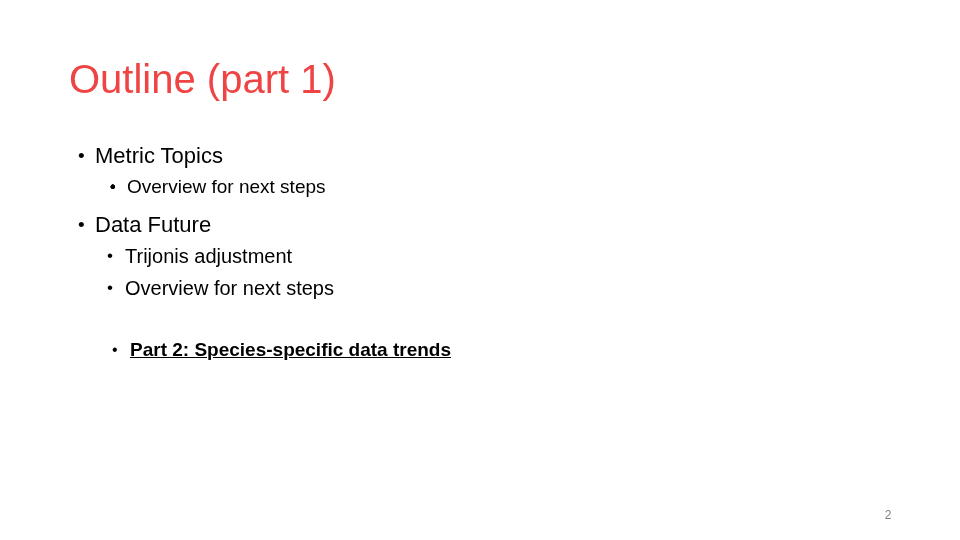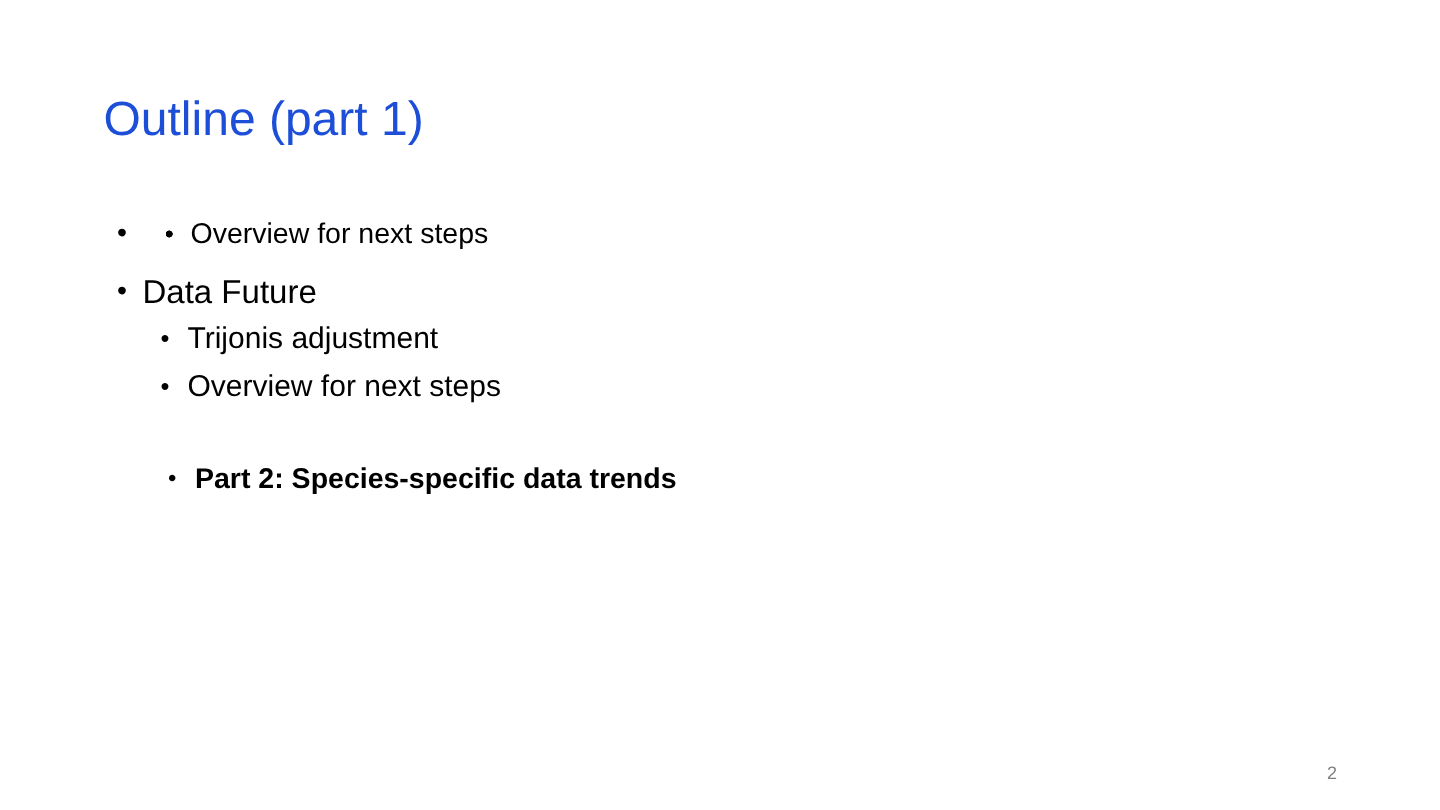--- a/index.html
+++ b/index.html
@@ -20,25 +20,25 @@
     position: absolute;
     inset: 0;
     background: #ffffff;
   }
 
   
   .slide-title {
     position: absolute;
     left: 69px;
     top: 55px;
-    font-size: 32px;
+    font-size: 40px;
     font-weight: 400;
     line-height: 48px;
     letter-spacing: 0px;
-    color: #1d4ed8;
+    color: #ef4444;
     white-space: nowrap;
     text-align: right;
   }
 
   
   .body {
     position: absolute;
     left: 0;
     top: 141px;
     width: 960px;
@@ -98,21 +98,21 @@
 
   
   .l2c {
     margin-left: 112px;
     font-size: 19px;
     line-height: 30px;
     padding-left: 18px;
     font-weight: bold;
   }
   .l2c > .dot { font-size: 16px; line-height: 30px; font-weight: normal; }
-  .l2c > .txt { }
+  .l2c > .txt { text-decoration: underline; }
 
   .gap-section { height: 8px; }
   .gap-before-part2 { height: 31px; }
 
   
   .page-number {
     position: absolute;
     left: 876px;
     top: 507px;
     width: 24px;
@@ -128,20 +128,21 @@
 <div class="slide">
 
   <div class="slide-title">Outline (part 1)</div>
 
   <div class="body">
 
     <ul class="lvl">
 
       <li class="bullet l1">
         <span class="dot">•</span>
+        <span class="txt">Metric Topics</span>
       </li>
 
       <li class="bullet l2a">
         <span class="dot">•</span>
       </li>
 
       <li class="bullet l2a">
         <span class="dot">•</span>
       </li>
 

